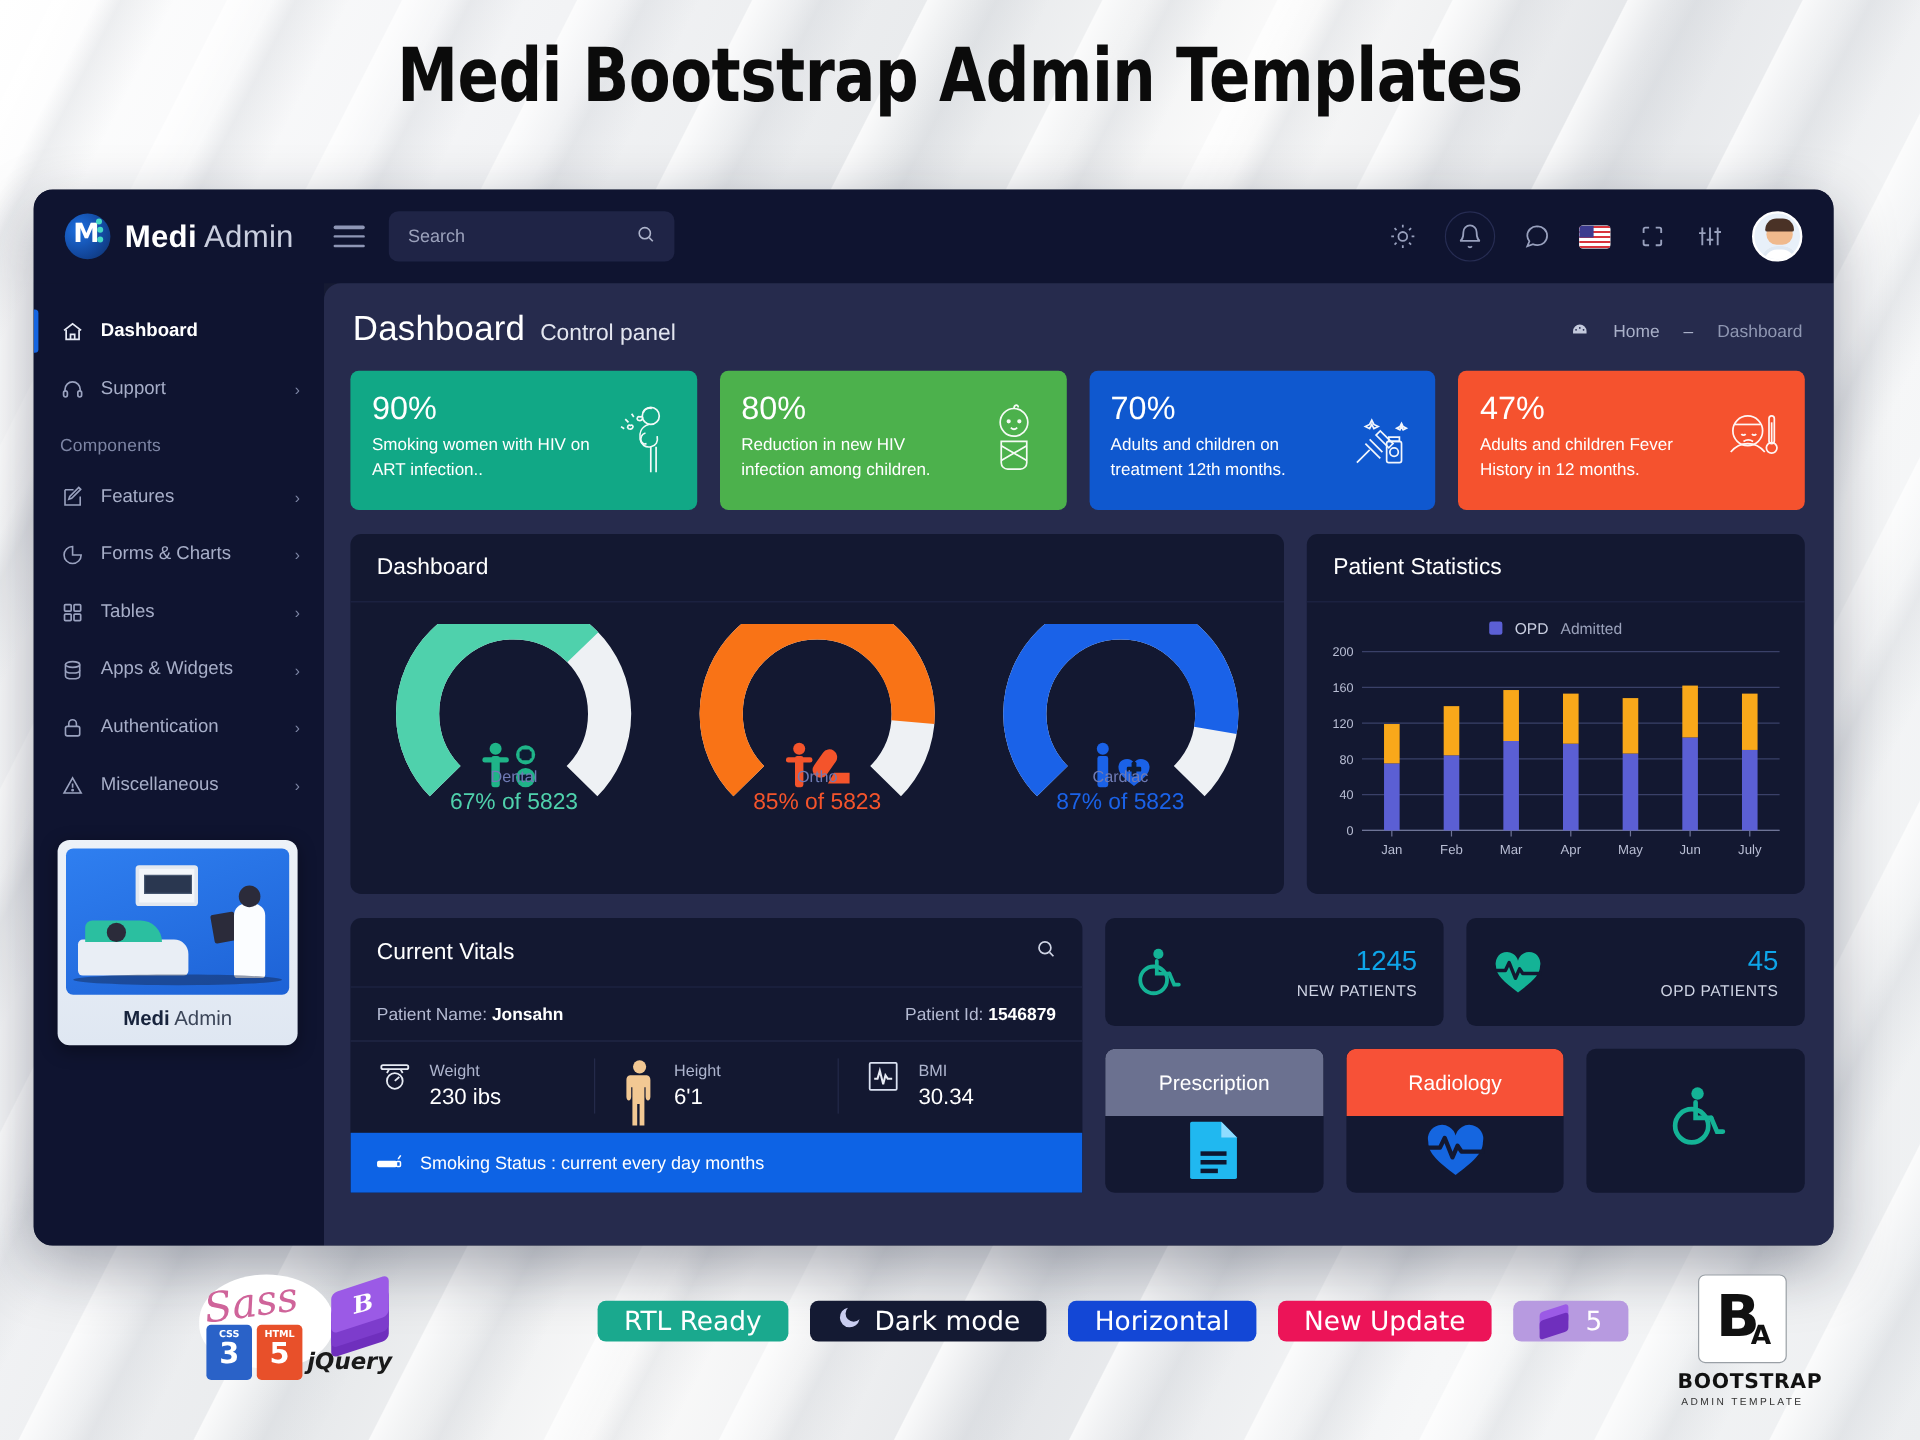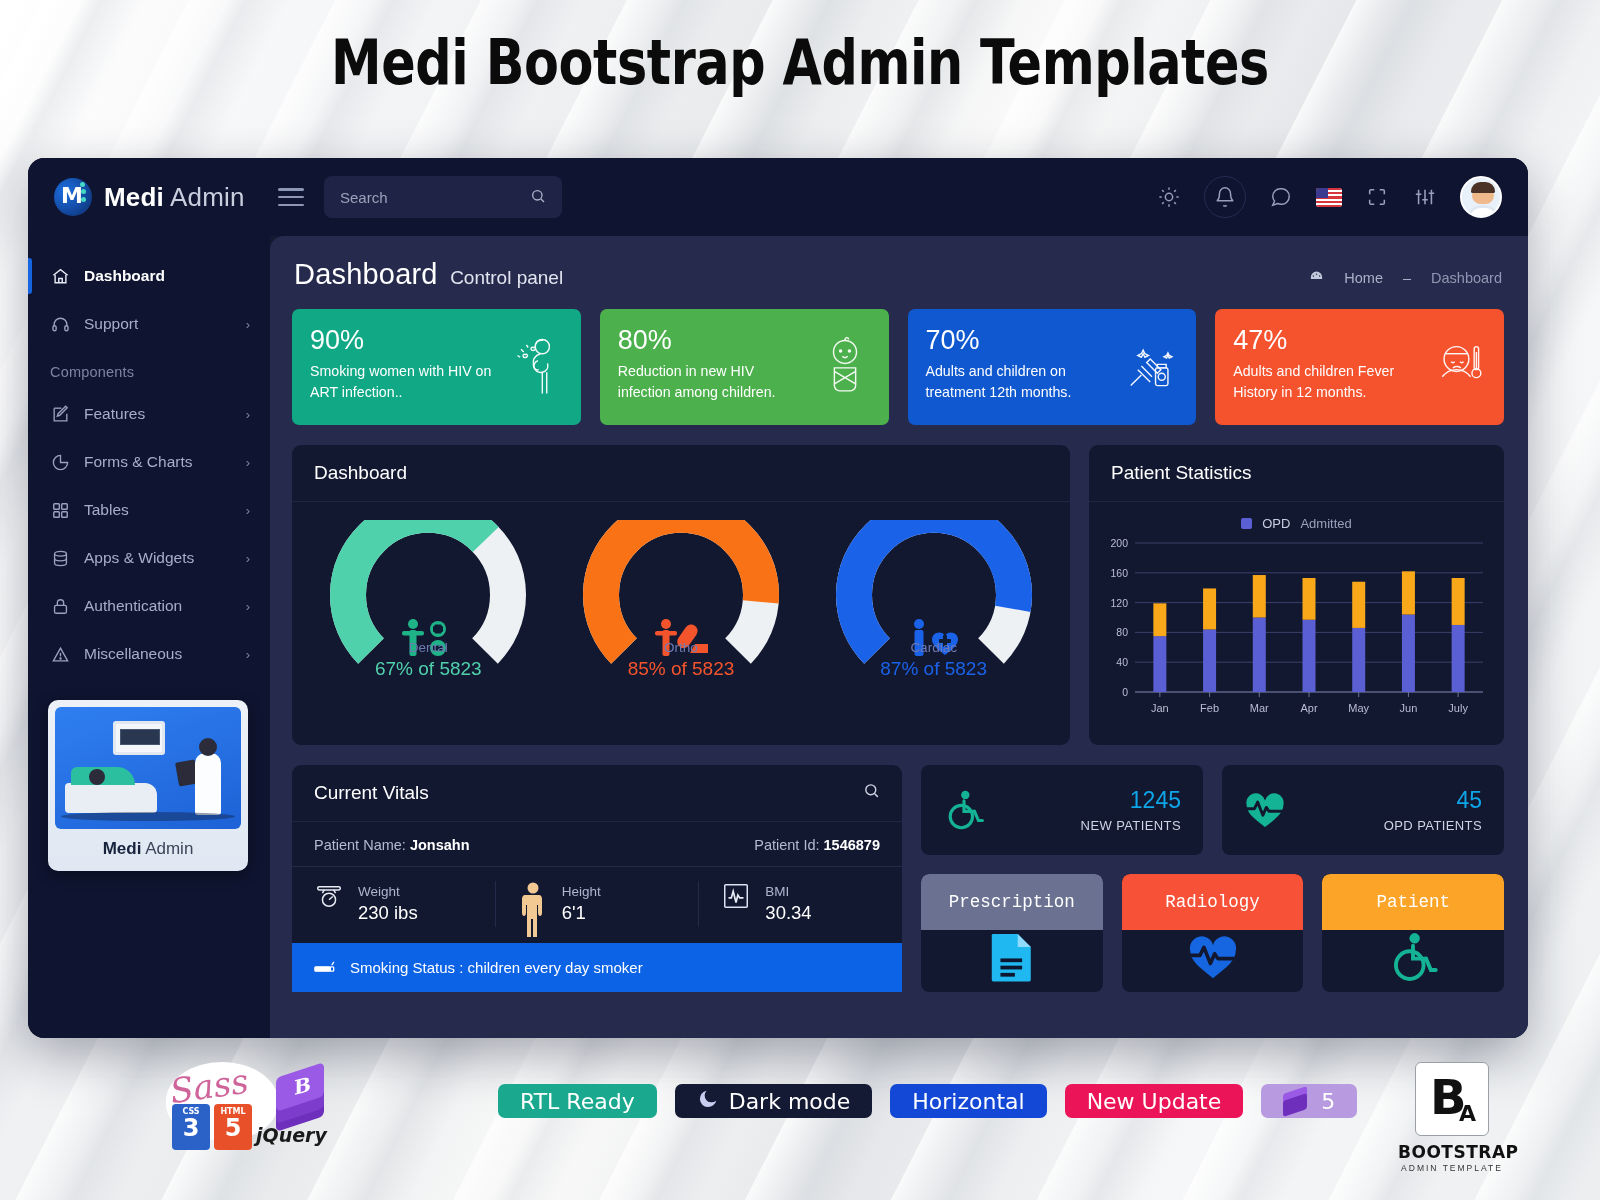--- a/index.html
+++ b/index.html
@@ -313,21 +313,21 @@
     padding: 0 22px;
   }
   .kpi-ico { width: 42px; height: 42px; color: #18b99a; }
   .kpi-text { text-align: right; }
   .kpi-num { font-size: 23px; color: #0ea5e9; line-height: 1.15; }
   .kpi-lbl { font-size: 13px; color: #cfd4e4; letter-spacing: .4px; margin-top: 4px; }
 
   .tiles-row { display: flex; gap: 19px; flex: 1 1 auto; }
   .tile {
     flex: 1 1 0; background: #131831; border-radius: 8px; overflow: hidden;
-    display: flex; flex-direction: column; font-family: Liberation Mono, monospace;
+    display: flex; flex-direction: column;
   }
   .tile-head {
     height: 56px; display: flex; align-items: center; justify-content: center;
     color: #ffffff; font-size: 17.5px; border-radius: 8px 8px 0 0;
   }
   .tile-body { flex: 1 1 auto; display: flex; align-items: center; justify-content: center; padding-bottom: 8px; }
   .tile-body svg { width: 52px; height: 52px; }
 
   
   .badge-strip {
@@ -895,21 +895,21 @@
             </div>
           </div>
           <div class="smoking-bar">
             <span>
               <svg width="24" height="16" viewBox="0 0 28 16" fill="none" stroke="#fff" stroke-width="1.5">
                 <rect x="1" y="9" width="18" height="5" rx="1" fill="#fff"></rect>
                 <rect x="19" y="9" width="4" height="5" rx="1"></rect>
                 <path d="M21 7c0-2 2-2 2-4"></path>
               </svg>
             </span>
-            <span>Smoking Status : children every day smoker</span>
+            <span>Smoking Status : current every day months</span>
           </div>
         </div>
 
         <div class="right-col">
 
           <div class="kpi-row">
             <div class="kpi-card">
               <span class="kpi-ico">
                 <svg viewBox="0 0 32 32" fill="none" stroke="#14b396" stroke-width="2.4" stroke-linecap="round">
                   <circle cx="17" cy="4.5" r="3.2" fill="#14b396" stroke="none"></circle>
@@ -956,21 +956,20 @@
               <div class="tile-head" style="background:#f75137">Radiology</div>
               <div class="tile-body">
                 <svg viewBox="0 0 32 32" fill="#1566e0">
                   <path d="M16 29C7 22 2 18 2 12.2A7.2 7.2 0 0116 8.8 7.2 7.2 0 0130 12.2C30 18 25 22 16 29z"></path>
                   <path d="M1 15h7l2.4-5 4 10 2.6-6 2 3h12" stroke="#131831" stroke-width="2.2" fill="none" stroke-linejoin="round"></path>
                 </svg>
               </div>
             </div>
 
             <div class="tile">
-              <div class="tile-head" style="background:#fba427">Patient</div>
               <div class="tile-body">
                 <svg viewBox="0 0 32 32" fill="none" stroke="#14b396" stroke-width="2.4" stroke-linecap="round">
                   <circle cx="17" cy="4.5" r="3.2" fill="#14b396" stroke="none"></circle>
                   <path d="M16 9v8h8"></path>
                   <circle cx="14" cy="21" r="8.5"></circle>
                   <path d="M24 17l3 7h3"></path>
                 </svg>
               </div>
             </div>
 

